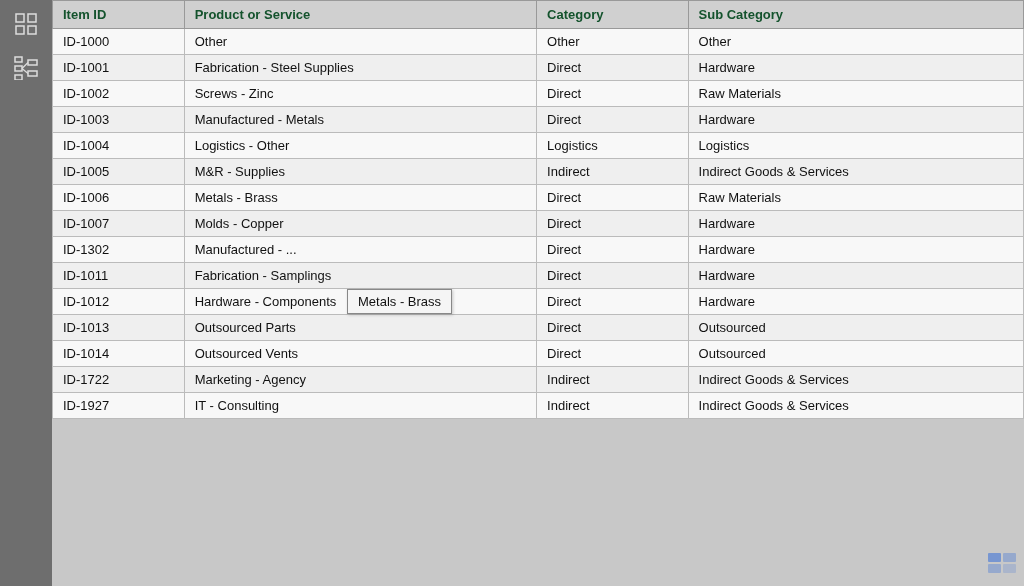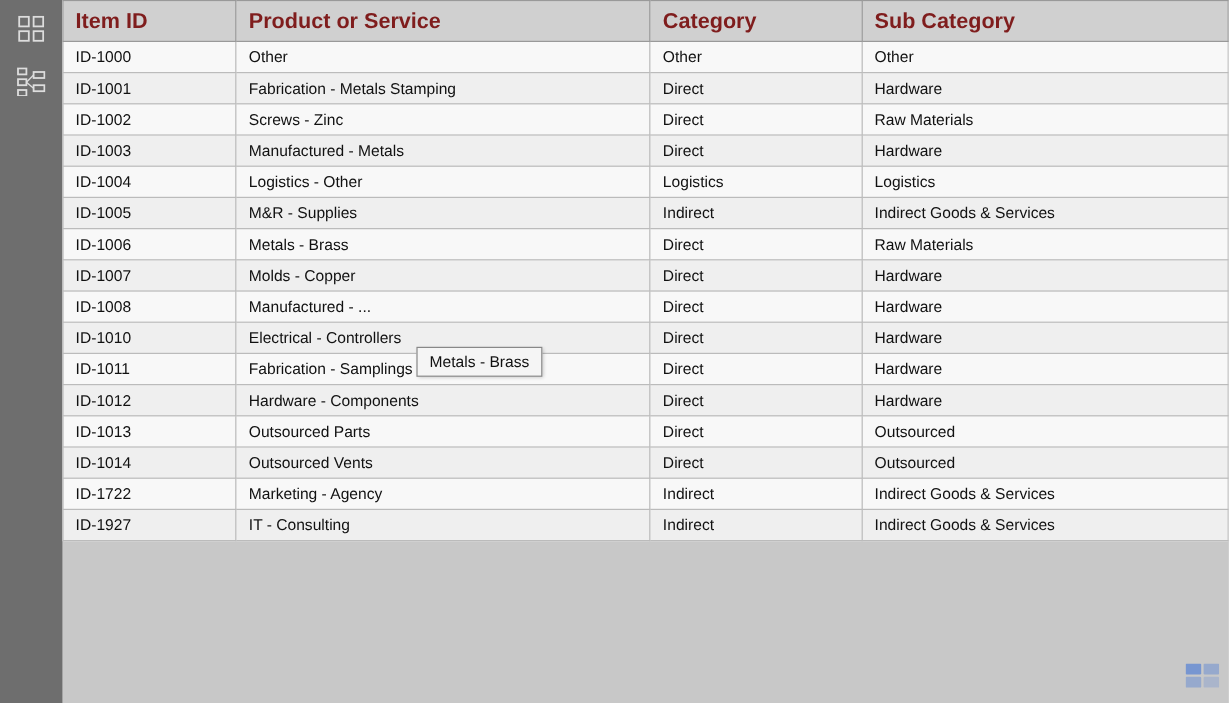--- a/index.html
+++ b/index.html
@@ -51,22 +51,22 @@
       border-collapse: collapse;
       background: #f0f0f0;
     }
 
     thead tr th {
       background: #d0d0d0;
       border: 1px solid #999;
       padding: 6px 10px;
       text-align: left;
       font-weight: bold;
-      font-size: 18px;
-      color: #7f1d1d;
+      font-size: 13px;
+      color: #14532d;
     }
 
     tbody tr td {
       border: 1px solid #bbb;
       padding: 5px 10px;
       color: #111;
       background: #f8f8f8;
       font-size: 13px;
     }
 
@@ -131,21 +131,21 @@
       </thead>
       <tbody id="table-body">
       <tr>
             <td>ID-1000</td>
             <td>Other</td>
             <td>Other</td>
             <td>Other</td>
           </tr>
           <tr>
             <td>ID-1001</td>
-            <td>Fabrication - Metals Stamping</td>
+            <td>Fabrication - Steel Supplies</td>
             <td>Direct</td>
             <td>Hardware</td>
           </tr>
           <tr>
             <td>ID-1002</td>
             <td>Screws - Zinc</td>
             <td>Direct</td>
             <td>Raw Materials</td>
           </tr>
           <tr>
@@ -172,28 +172,22 @@
             <td>Direct</td>
             <td>Raw Materials</td>
           </tr>
           <tr>
             <td>ID-1007</td>
             <td>Molds - Copper</td>
             <td>Direct</td>
             <td>Hardware</td>
           </tr>
           <tr>
-            <td>ID-1008</td>
+            <td>ID-1302</td>
             <td>Manufactured - ...</td>
-            <td>Direct</td>
-            <td>Hardware</td>
-          </tr>
-          <tr>
-            <td>ID-1010</td>
-            <td>Electrical - Controllers</td>
             <td>Direct</td>
             <td>Hardware</td>
           </tr>
           <tr>
             <td>ID-1011</td>
             <td>Fabrication - Samplings</td>
             <td>Direct</td>
             <td>Hardware</td>
           </tr>
           <tr>

